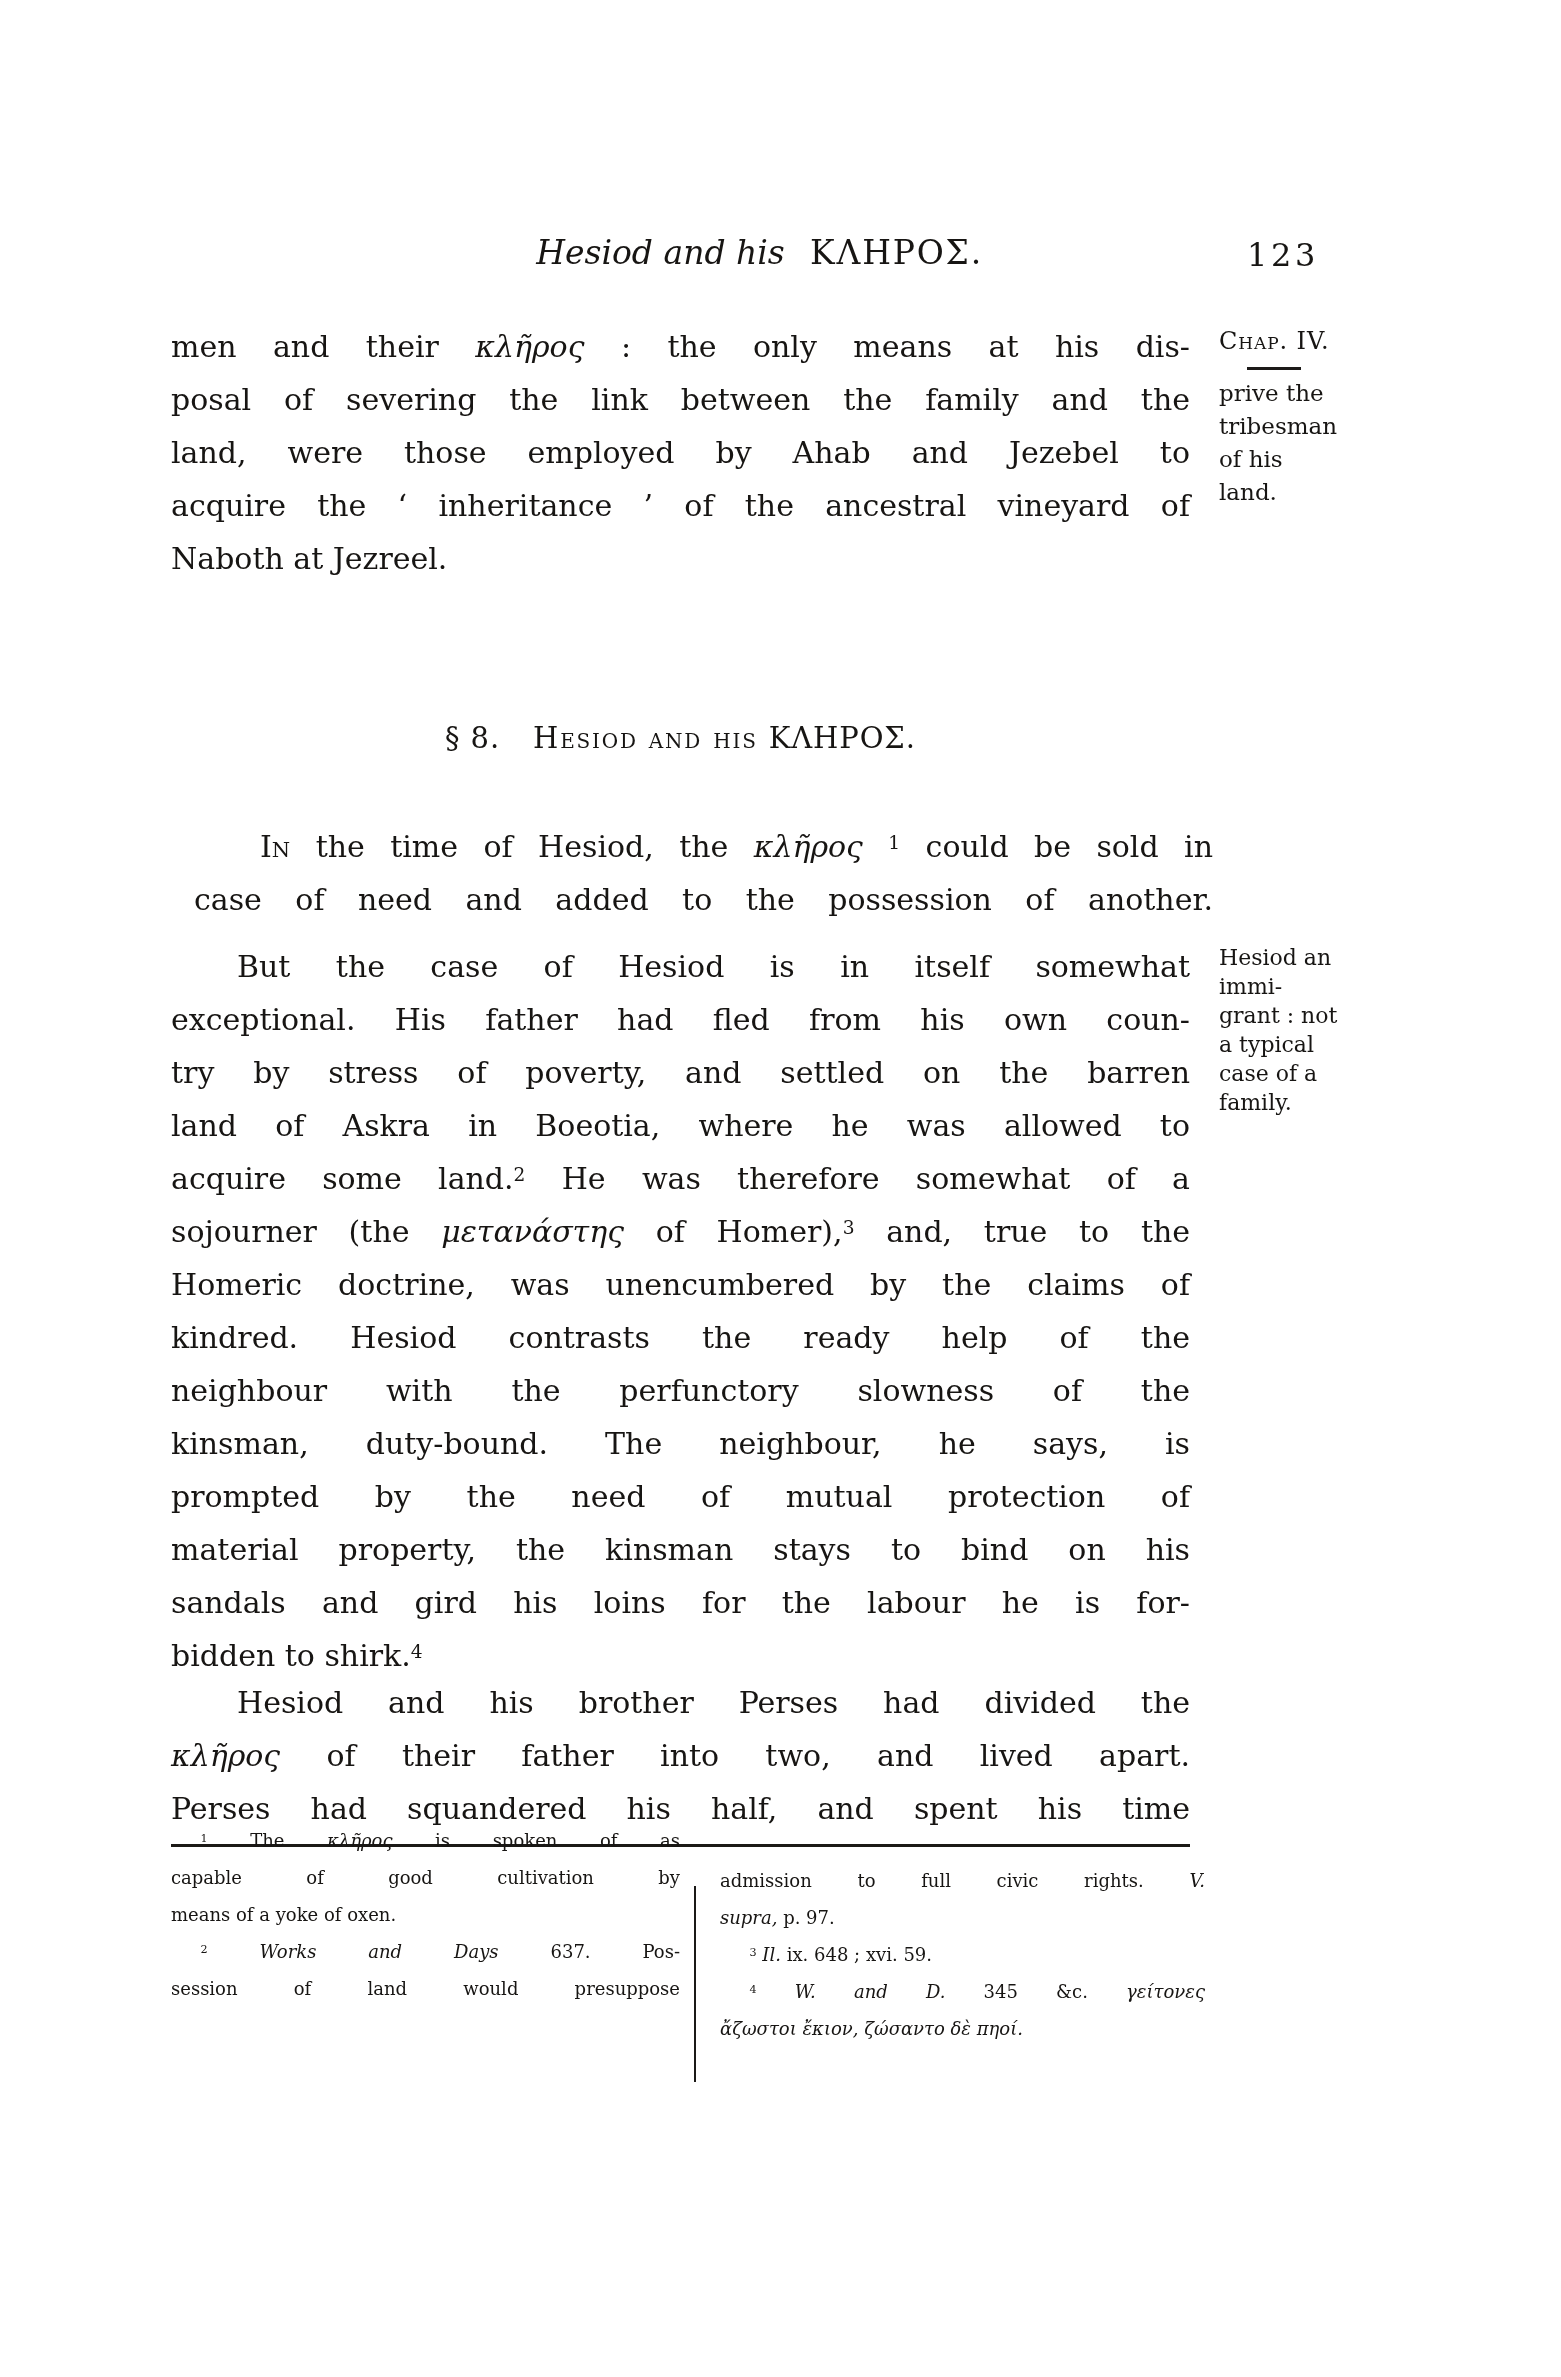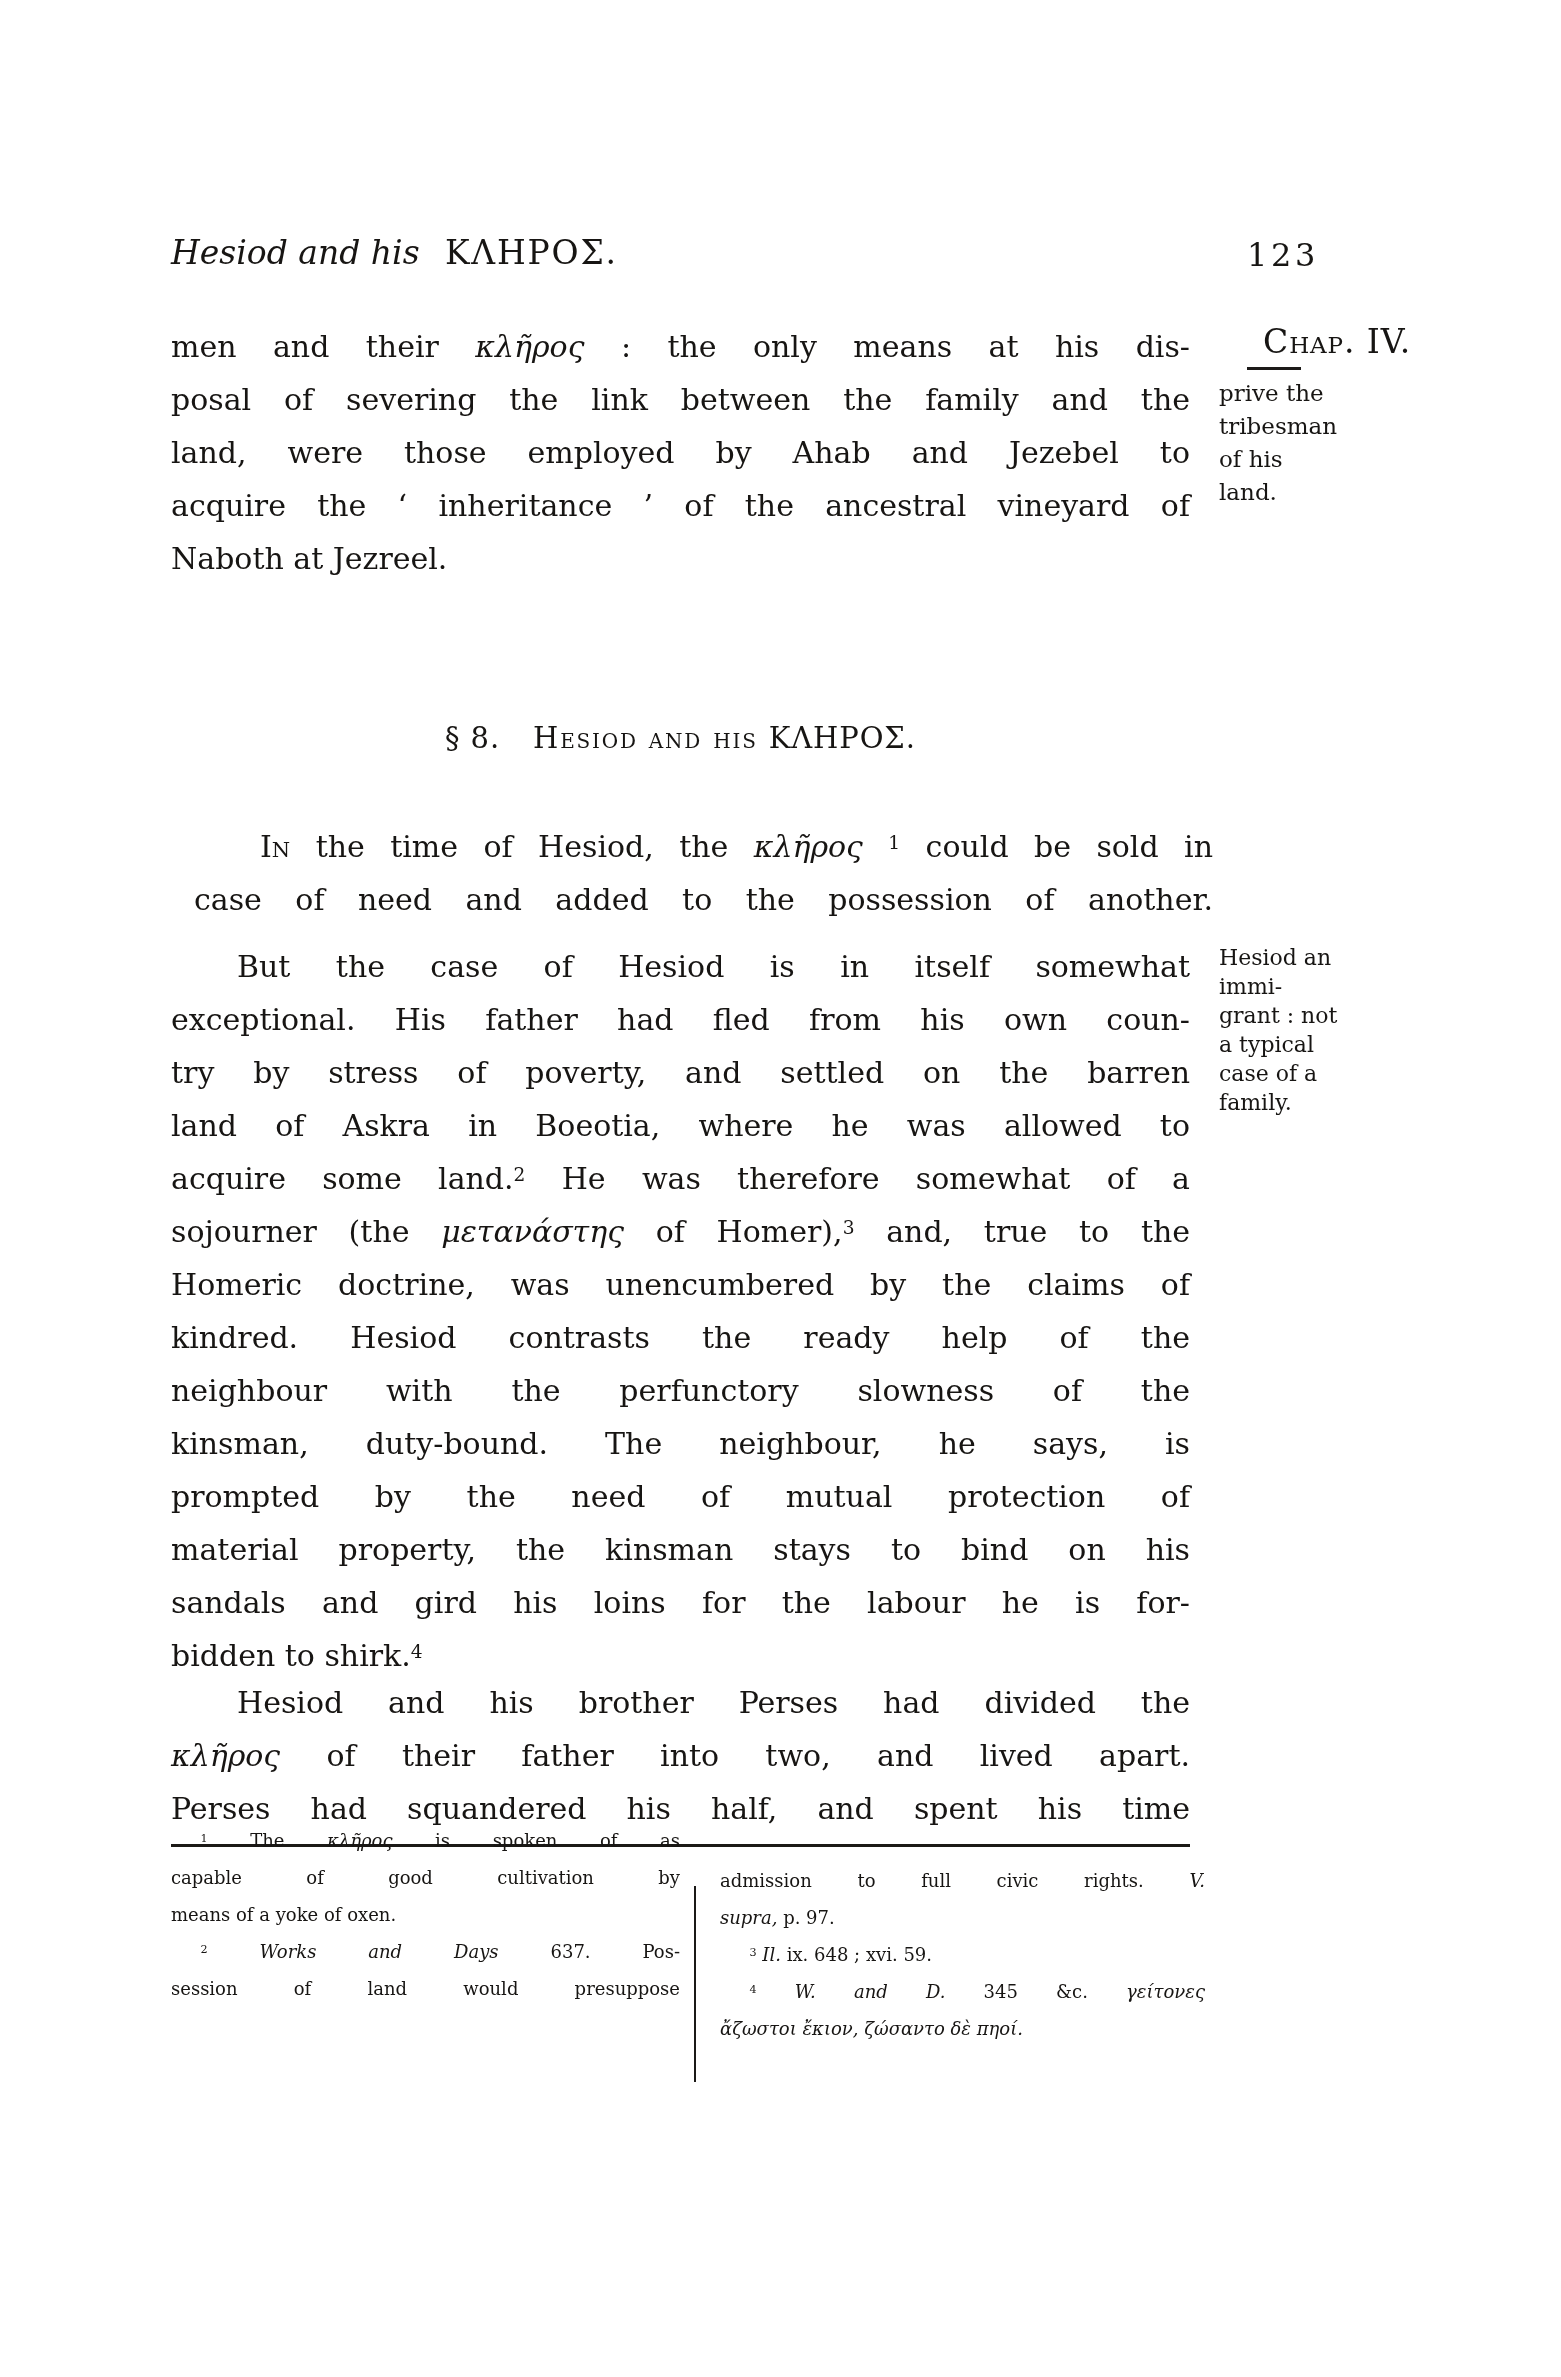--- a/index.html
+++ b/index.html
@@ -7,21 +7,21 @@
     position:relative;
     width:1562px;height:2377px;
     background:#ffffff;
     color:#171513;
     font-family:"DejaVu Serif","Liberation Serif",serif;
     overflow:hidden;
   }
   
   .running-header{
     position:absolute;top:233px;left:171px;width:812px;
-    text-align:left;font-size:33px;white-space:nowrap;
+    text-align:right;font-size:33px;white-space:nowrap;
   }
   .title-it{font-style:italic;}
   .title-gk{margin-left:14.8px;letter-spacing:1.8px;}
   .page-number{
     position:absolute;top:236px;left:1247px;
     font-size:32px;letter-spacing:3.7px;
   }
   
   .para{
     position:absolute;left:171px;width:1019px;
@@ -42,21 +42,21 @@
   }
   .section-heading .num{margin-right:33px;}
   .section-heading .s-sc{letter-spacing:1.8px;}
   
   .margin-note{
     position:absolute;left:1219px;width:235px;
     font-size:23px;line-height:33px;
   }
   #mn-chap{top:325px;}
   #mn-imm{top:943px;font-size:22px;line-height:29px;}
-  .chap-label{font-variant:small-caps;font-size:33px;letter-spacing:0.9px;margin-left:44px;}
+  .chap-label{font-variant:small-caps;font-size:24px;letter-spacing:0.9px;}
   .mn-rule{width:54px;height:2.8px;background:#1c1a18;margin:9.2px 0 7.4px 28px;}
   
   .fn-rule{
     position:absolute;left:171px;top:1844px;width:1019px;height:2.8px;
     background:#1b1916;
   }
   .fn-col{
     position:absolute;top:1822px;
     font-size:18px;line-height:37px;
   }

